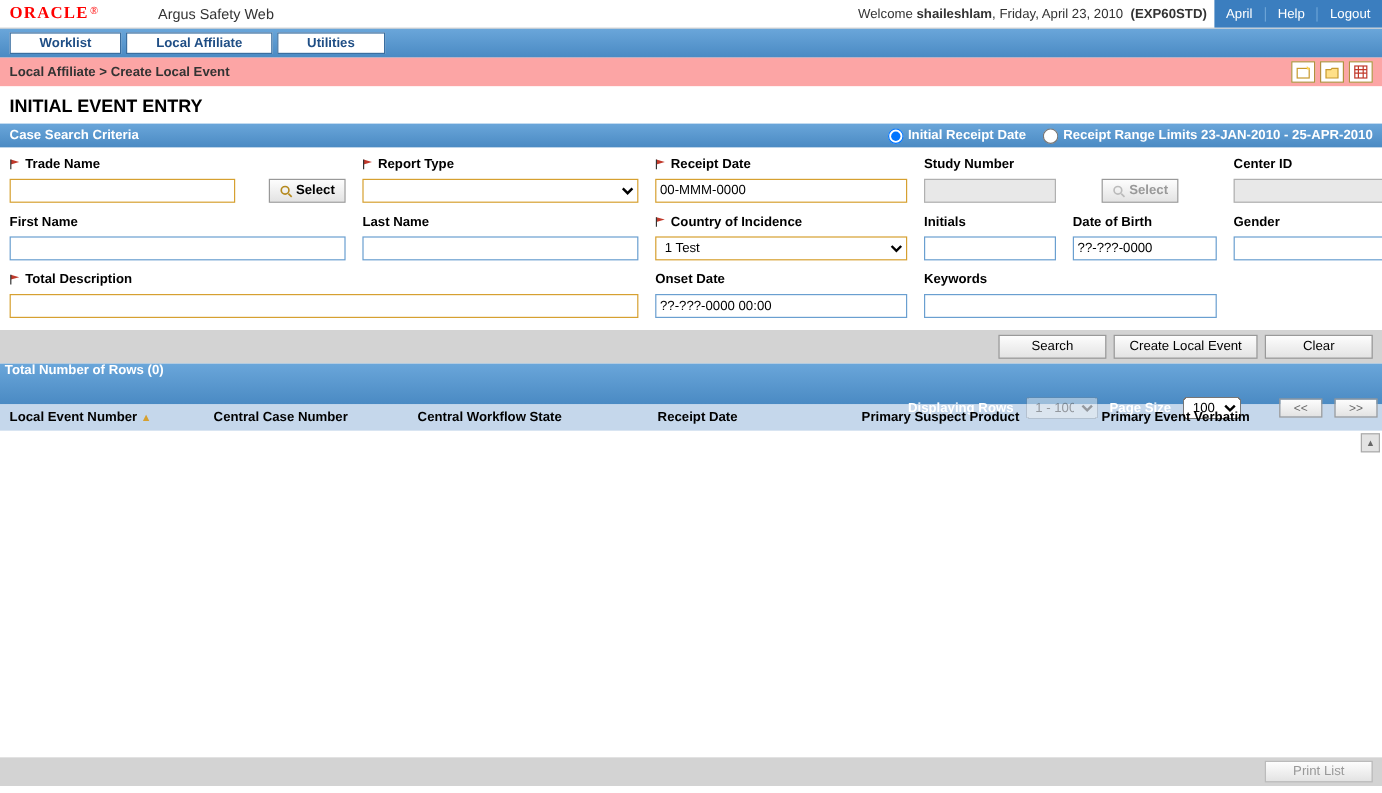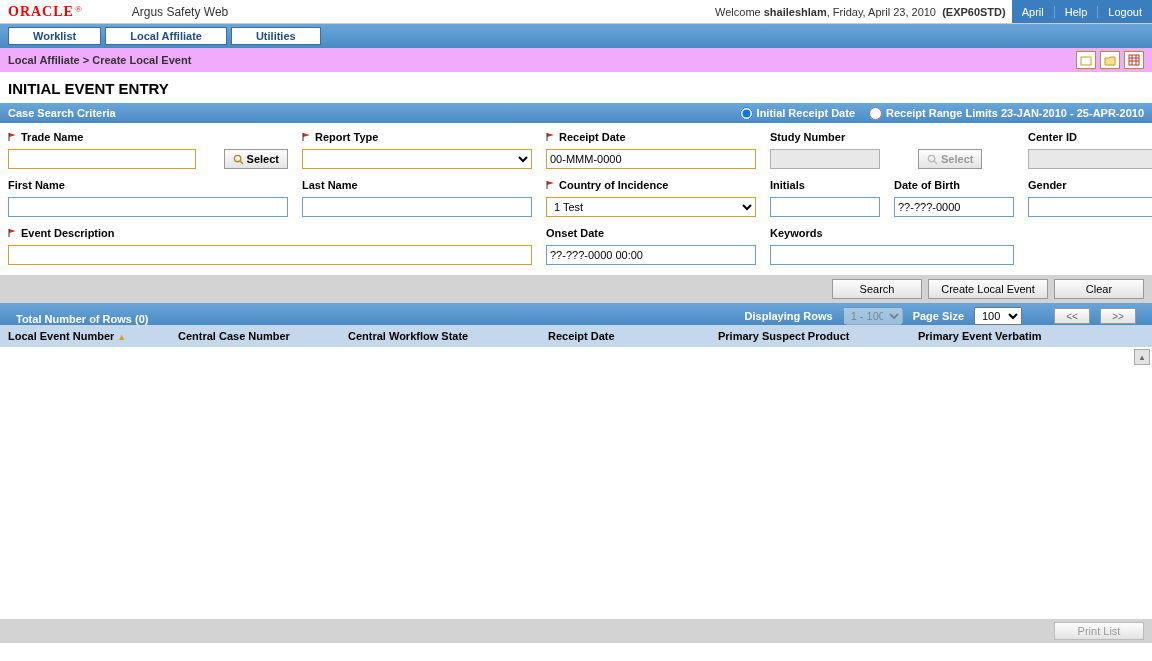--- a/index.html
+++ b/index.html
@@ -12,21 +12,21 @@
   .app-title { margin-left: 50px; font-size: 12px; color: #333; }
   .welcome { margin-left: auto; font-size: 11px; color: #333; padding-right: 6px; }
   .welcome b { font-weight: bold; }
   .top-links { display: flex; background: #3b7ebf; align-self: stretch; align-items: center; }
   .top-links a { color: #fff; text-decoration: none; padding: 0 10px; font-size: 11px; border-right: 1px solid #6ba3d6; }
   .top-links a:last-child { border-right: none; }
   
   .menu-bar { background: linear-gradient(#6aa6da, #4a8ac3); height: 24px; display: flex; align-items: center; padding-left: 8px; gap: 4px; }
   .menu-tab { background: #fff; border: 1px solid #3a6ea0; color: #1f4e85; font-weight: bold; font-size: 11px; height: 18px; line-height: 16px; padding: 0 24px; cursor: pointer; }
   
-  .breadcrumb-bar { background: #f0abfc; height: 24px; display: flex; align-items: center; padding: 12px 8px; font-size: 11px; font-weight: bold; color: #333; }
+  .breadcrumb-bar { background: #fca5a5; height: 24px; display: flex; align-items: center; padding: 12px 8px; font-size: 11px; font-weight: bold; color: #333; }
   .breadcrumb-bar .icons { margin-left: auto; display: flex; gap: 4px; }
   .breadcrumb-bar .iconbtn { width: 20px; height: 18px; background: #fff; border: 1px solid #b28f3f; display:flex; align-items:center; justify-content:center; cursor:pointer; }
   
   .page-title-bar { padding: 8px 8px 6px 8px; font-size: 15px; font-weight: bold; background: #fff; }
   
   .section-header { background: linear-gradient(#6aa6da, #4a8ac3); color: #fff; font-weight: bold; font-size: 11px; height: 20px; display: flex; align-items: center; padding: 0 8px; }
   .section-header .right { margin-left: auto; display: flex; align-items: center; gap: 14px; }
   .radio-wrap { display:flex; align-items:center; gap:4px; }
   .radio-wrap input { margin:0; }
   
@@ -42,21 +42,21 @@
   .gray-readonly { border: 1px solid #b0b0b0; background: #e8e8e8; color:#666; }
   .w-full { width: 100%; }
   .select-btn { height: 20px; font-size: 11px; font-weight: bold; padding: 0 8px; border: 1px solid #999; background: linear-gradient(#fdfdfd,#e3e3e3); cursor:pointer; display:flex; align-items:center; gap:3px;margin-left:24px; }
   .select-btn.disabled { color:#999; cursor:default; }
   .mag { width:11px; height:11px; }
   select.blue { background:#fff; }
 
   .button-bar { background: #d3d3d3; padding: 4px 8px; display: flex; justify-content: flex-end; gap: 6px; }
   .std-btn { min-width: 110px; height: 20px; font-size: 11px; background: linear-gradient(#fdfdfd,#e3e3e3); border: 1px solid #999; cursor:pointer; }
   
-  .results-header { background: linear-gradient(#6aa6da, #4a8ac3); color: #fff; font-weight: bold; font-size: 11px; height: 22px; display: flex; align-items: flex-end; padding: 0 16px; }
+  .results-header { background: linear-gradient(#6aa6da, #4a8ac3); color: #fff; font-weight: bold; font-size: 11px; height: 34px; display: flex; align-items: flex-start; padding: 0 4px; }
   .results-header .right { margin-left: auto; display: flex; align-items: center; gap: 10px; margin-top: 28px; }
   .pager-btn { width: 36px; height: 16px; background: linear-gradient(#fdfdfd,#e3e3e3); border:1px solid #999; font-size:10px; color:#666; cursor:pointer; }
   .rows-sel { height:18px; font-size:11px; width:60px; }
   
   .col-headers { background: #c5d7eb; height: 22px; display: grid; grid-template-columns: 170px 170px 200px 170px 200px 1fr 20px; align-items: center; font-size: 11px; font-weight: bold; color: #000; padding-left:8px; }
   .col-headers .sort-icon { font-size:9px; color:#d6a030; margin-left:3px; }
   
   .results-body { height: 272px; background:#fff; position:relative; }
   .results-body .scroll-up { position:absolute; right:2px; top:2px; width:16px; height:16px; background:#e3e3e3; border:1px solid #aaa; font-size:9px; text-align:center; line-height:14px; color:#666; }
   
@@ -211,21 +211,21 @@
     <div><input type="text" class="blue w-full" value="??-???-0000" style=""></div>
     <div><select class="blue w-full"><option></option></select></div>
 
     <div class="field-label col-span-2">
         <span class="req-flag">
           <svg width="10" height="10">
             <polygon points="1,1 8,3 1,5" fill="#c0392b"></polygon>
             <line x1="1" y1="1" x2="1" y2="9" stroke="#333"></line>
           </svg>
         </span>
-        <span>Event Description</span>
+        <span>Total Description</span>
       </div>
     <div class="field-label">Onset Date</div>
     <div class="field-label col-span-2">Keywords</div>
     <div></div>
 
     <div class="col-span-2"><input type="text" class="yellow w-full" style=""></div>
     <div><input type="text" class="blue w-full" value="??-???-0000 00:00" style=""></div>
     <div class="col-span-2"><input type="text" class="blue w-full" style=""></div>
     <div></div>
   </div>

